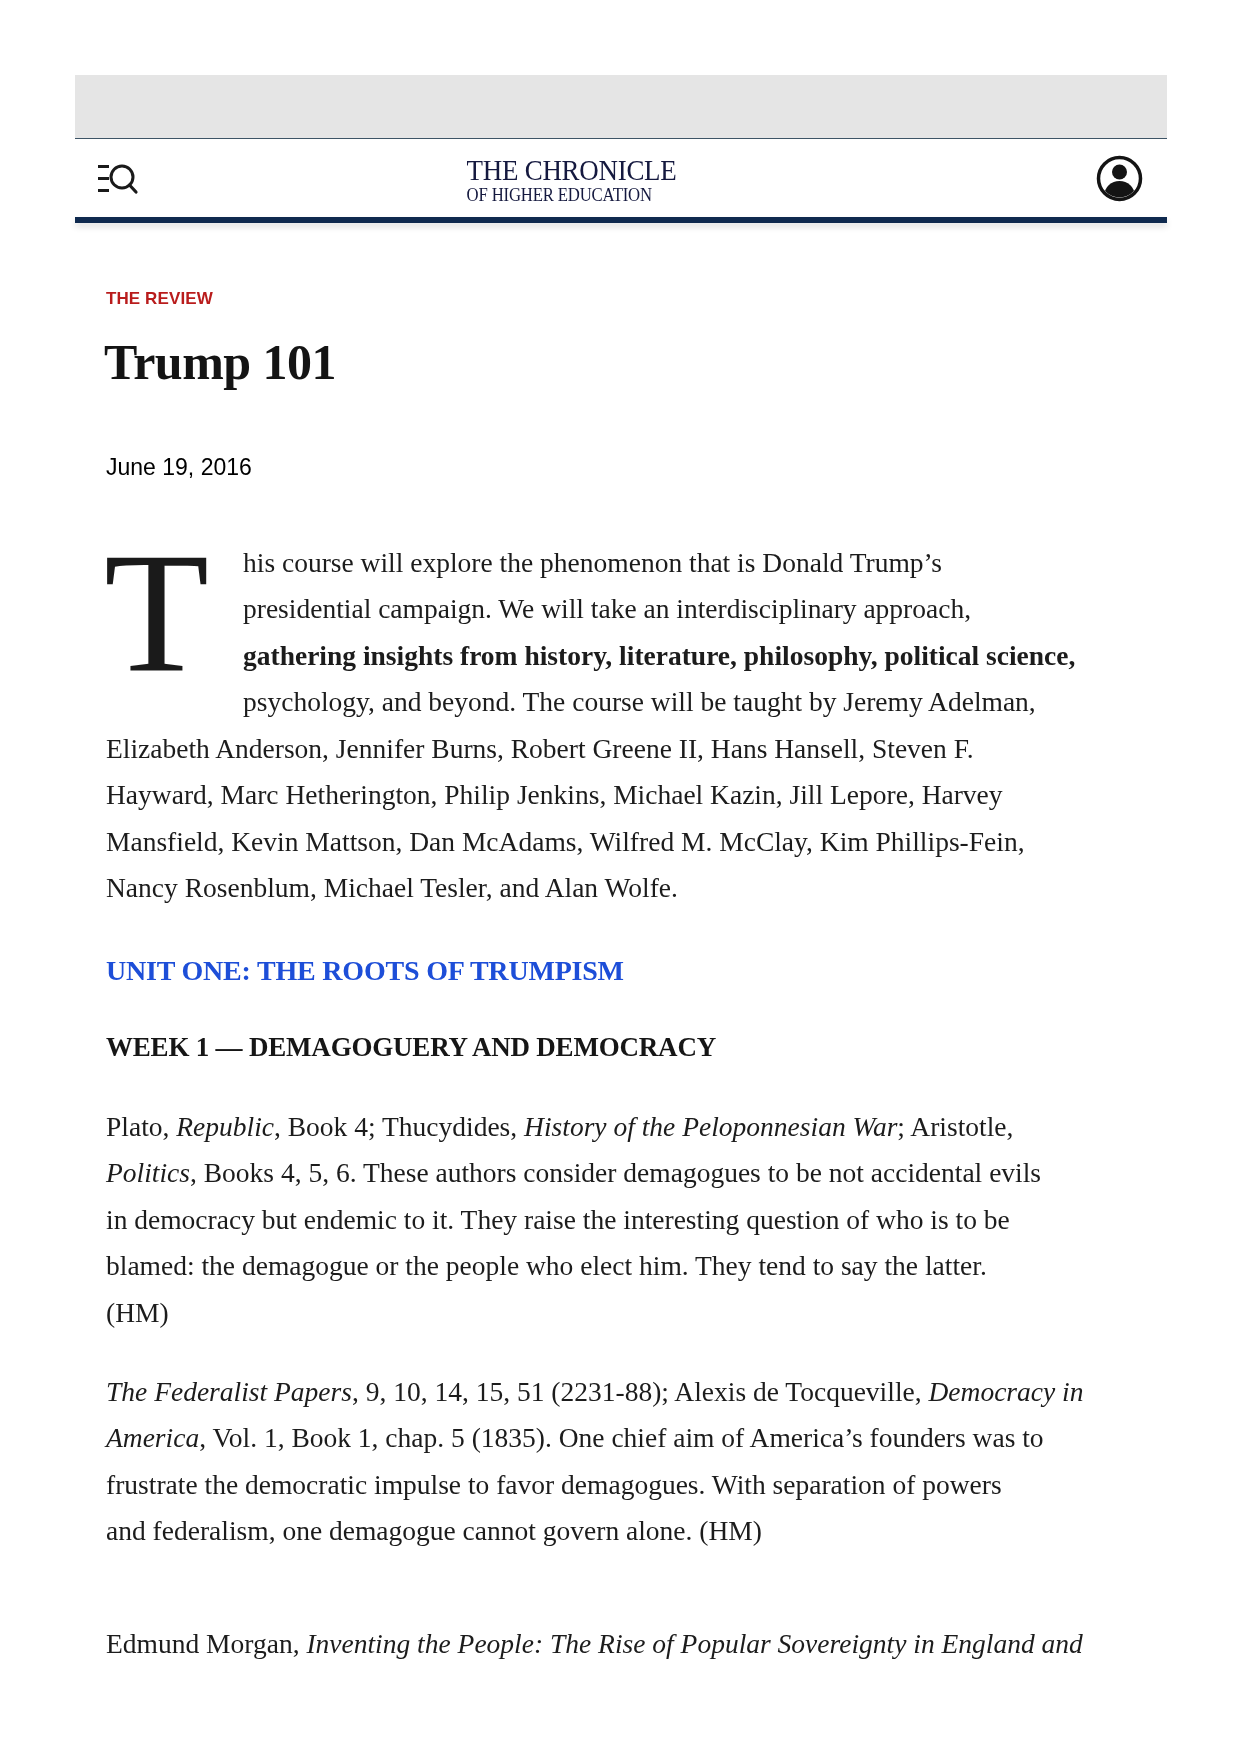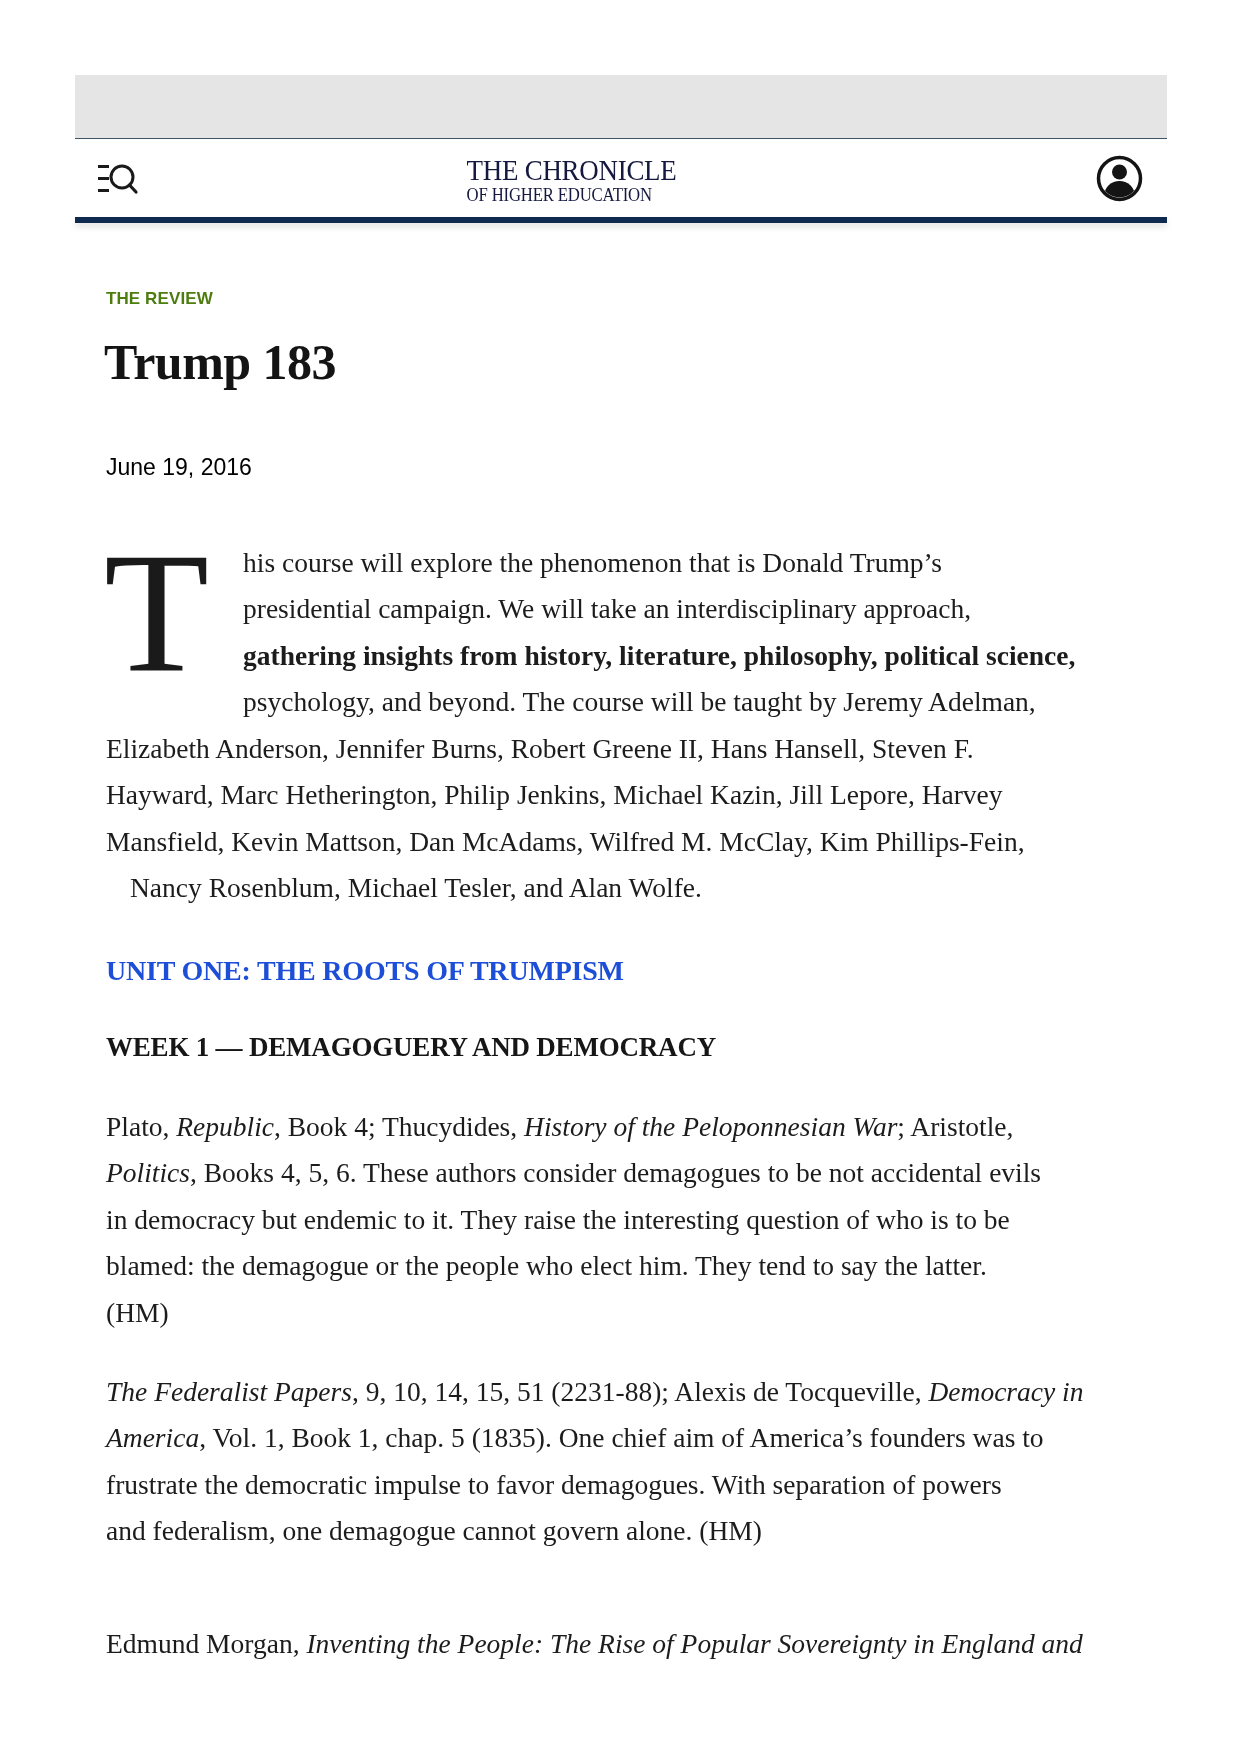--- a/index.html
+++ b/index.html
@@ -29,21 +29,21 @@
   }
   .logo .l1 { font-size: 29px; letter-spacing: -0.3px; display: block; transform: scaleX(0.93); }
   .logo .l2 { font-size: 18px; letter-spacing: -0.2px; display: block; margin-top: 1px; transform: scaleX(0.93); }
   .user-icon {
     position: absolute; left: 1096px; top: 155px; width: 47px; height: 47px; cursor: pointer;
   }
 
   .kicker {
     position: absolute; left: 106px; top: 289px;
     font-family: "Liberation Sans", sans-serif; font-weight: bold; font-size: 17px;
-    color: #4d7c0f; letter-spacing: 0.1px; cursor: pointer;
+    color: #b91c1c; letter-spacing: 0.1px; cursor: pointer;
   }
   .title {
     position: absolute; left: 104px; top: 335px; margin: 0;
     font-family: "Liberation Serif", serif; font-weight: bold; font-size: 50px;
     color: #141414; letter-spacing: -0.5px; line-height: 1.1;
   }
   .date {
     position: absolute; left: 106px; top: 454px;
     font-family: "Liberation Sans", sans-serif; font-size: 23px; color: #000000;
   }
@@ -99,33 +99,33 @@
       </defs>
     <circle cx="23.5" cy="23.5" r="21" fill="none" stroke="#141414" stroke-width="3.5"></circle>
     <g clip-path="url(#uc)">
       <circle cx="23.5" cy="17" r="7.5" fill="#141414"></circle>
       <ellipse cx="23.5" cy="40" rx="15" ry="14" fill="#141414"></ellipse>
     </g>
   </svg>
 </div>
 
 <div class="kicker">THE REVIEW</div>
-<h1 class="title">Trump 183</h1>
+<h1 class="title">Trump 101</h1>
 <div class="date">June 19, 2016</div>
 
 <div>
   <div class="dropcap">T</div>
   <div class="line body-serif" style="left:243px; top:547px;">his course will explore the phenomenon that is Donald Trump’s</div>
   <div class="line body-serif" style="left:243px; top:593px;">presidential campaign. We will take an interdisciplinary approach,</div>
   <div class="line body-serif" style="left:243px; top:640px;font-weight:bold;">gathering insights from history, literature, philosophy, political science,</div>
   <div class="line body-serif" style="left:243px; top:686px;">psychology, and beyond. The course will be taught by Jeremy Adelman,</div>
   <div class="line body-serif" style="left:106px; top:733px;">Elizabeth Anderson, Jennifer Burns, Robert Greene II, Hans Hansell, Steven F.</div>
   <div class="line body-serif" style="left:106px; top:779px;">Hayward, Marc Hetherington, Philip Jenkins, Michael Kazin, Jill Lepore, Harvey</div>
   <div class="line body-serif" style="left:106px; top:826px;">Mansfield, Kevin Mattson, Dan McAdams, Wilfred M. McClay, Kim Phillips-Fein,</div>
-  <div class="line body-serif" style="left:106px; top:872px;margin-left:24px;">Nancy Rosenblum, Michael Tesler, and Alan Wolfe.</div>
+  <div class="line body-serif" style="left:106px; top:872px;">Nancy Rosenblum, Michael Tesler, and Alan Wolfe.</div>
 </div>
 
 <h2 class="unit-heading" style="margin:0;">UNIT ONE: THE ROOTS OF TRUMPISM</h2>
 <h3 class="week-heading" style="margin:0;">WEEK 1 — DEMAGOGUERY AND DEMOCRACY</h3>
 
 <div id="readings">
     <div>
       <div class="line body-serif" style="left: 106px; top: 1111px;"><span>Plato, </span><em>Republic</em><span>, Book 4; Thucydides, </span><em>History of the Peloponnesian War</em><span>; Aristotle,</span></div>
       <div class="line body-serif" style="left: 106px; top: 1157px;"><em>Politics</em><span>, Books 4, 5, 6. These authors consider demagogues to be not accidental evils</span></div>
       <div class="line body-serif" style="left: 106px; top: 1204px;"><span>in democracy but endemic to it. They raise the interesting question of who is to be</span></div>

